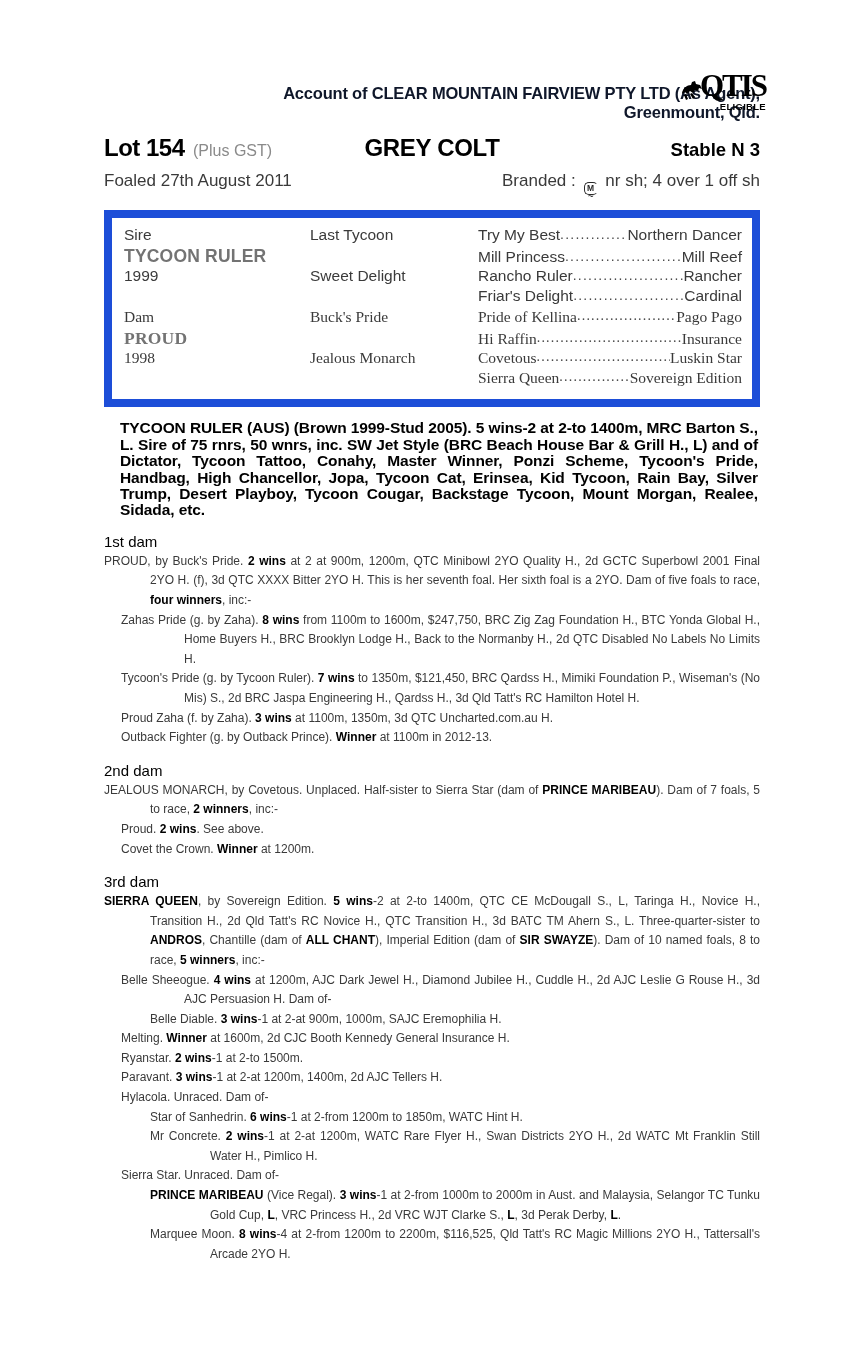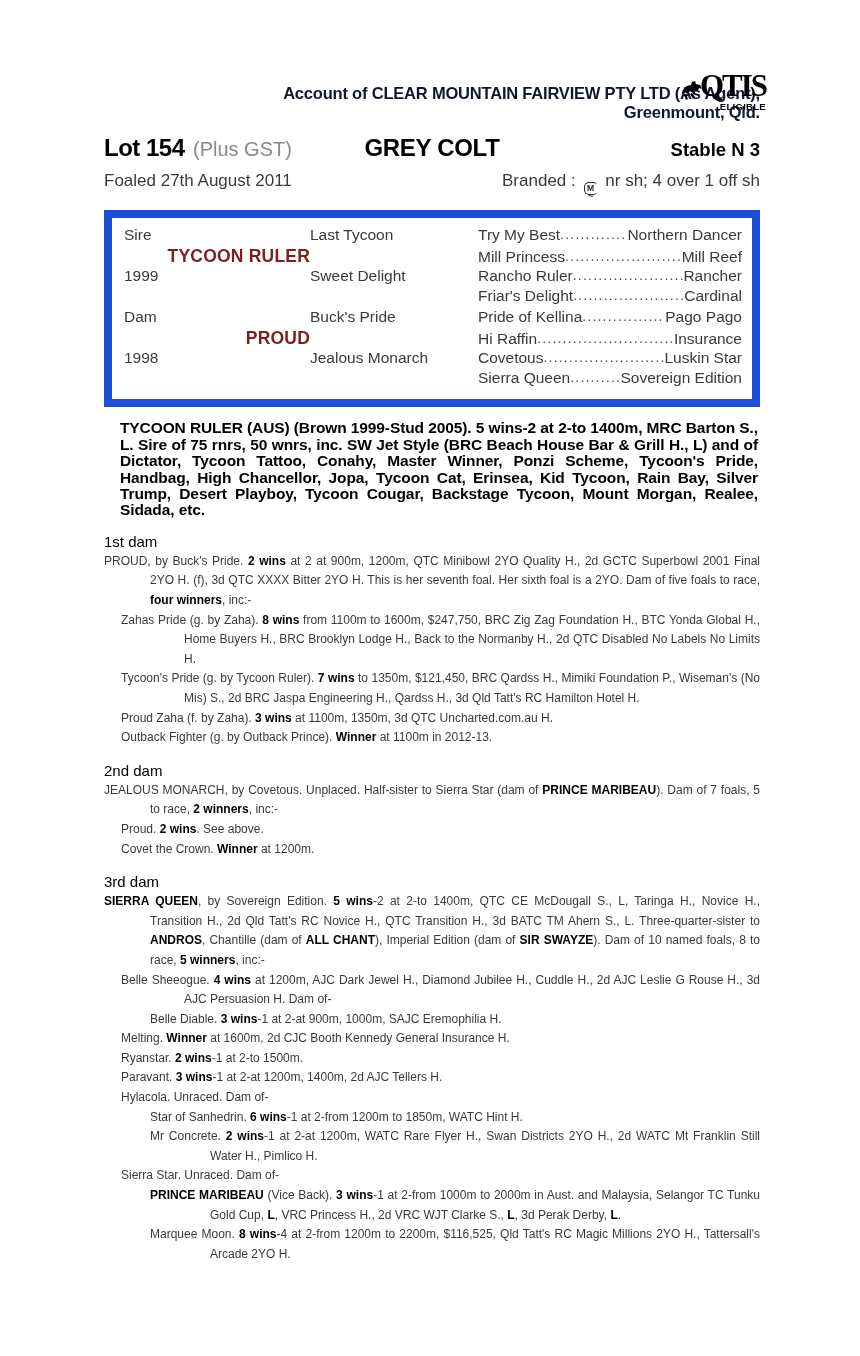--- a/index.html
+++ b/index.html
@@ -12,35 +12,35 @@
   
   .hdr{position:relative;}
   .account{text-align:right;font-weight:bold;color:#0f172a;font-size:16.5px;line-height:19px;letter-spacing:-0.2px;}
   .qtis{position:absolute;top:-14px;right:-6px;width:86px;text-align:right;color:#000;line-height:1;}
   .qtis-title{font-family:"Liberation Serif","DejaVu Serif",serif;font-weight:bold;font-size:31px;letter-spacing:-2px;display:block;}
   .qtis-sub{display:block;font-size:9.5px;font-weight:bold;letter-spacing:0.3px;margin-top:1px;}
   .qtis svg{position:absolute;left:-2px;top:8px;}
   .lot-row{display:flex;align-items:baseline;margin-top:12px;}
   .lot-left{width:215px;white-space:nowrap;}
   .lot-num{font-size:24px;font-weight:800;color:#000;letter-spacing:-0.5px;}
-  .gst{font-size:20px;color:#8a8a8a;margin-left:4px;}
+  .gst{font-size:16px;color:#8a8a8a;margin-left:4px;}
   .colt{flex:1;text-align:center;font-size:24px;font-weight:800;color:#000;letter-spacing:-0.3px;}
   .stable{width:215px;text-align:right;font-size:18.5px;font-weight:800;color:#000;}
   .foal-row{display:flex;justify-content:space-between;align-items:baseline;margin-top:9px;font-size:17px;color:#3a3a3a;}
   .branded{white-space:nowrap;}
   .brand-mark{display:inline-flex;flex-direction:column;align-items:center;vertical-align:-5px;margin:0 3px;color:#2a2a2a;}
   .bm-m{font-size:8.5px;font-weight:bold;line-height:9px;border:1.3px solid #2a2a2a;border-right-color:transparent;border-radius:5px;padding:1px 2.5px;}
   .brand-mark::after{content:"~";font-size:10px;line-height:5px;margin-top:-1px;}
   
   .pedbox{margin-top:11px;border:8px solid #1d4ed8;padding:8px 10px 10px 12px;font-size:15.5px;color:#3a3a3a;}
   .ped-half{display:grid;grid-template-columns:186px 168px 1fr;grid-auto-rows:20.3px;align-items:baseline;}
-  .ped-half + .ped-half{margin-top:1px;}
+  .ped-half + .ped-half{margin-top:1px;font-family:Liberation Serif, serif;}
   .c1{grid-column:1;} .c2{grid-column:2;} .c3{grid-column:3;}
   .r1{grid-row:1;} .r2{grid-row:2;} .r3{grid-row:3;} .r4{grid-row:4;}
-  .pname{font-weight:800;color:#7f1d1d;font-size:17.5px;letter-spacing:0.2px;text-align:right;}
+  .pname{font-weight:800;color:#737373;font-size:17.5px;letter-spacing:0.2px;}
   .lead{display:flex;align-items:flex-start;min-width:0;}
   .lead .dots{flex:1;overflow:hidden;white-space:nowrap;color:#4a4a4a;font-size:14px;min-width:8px;}
   .lead .dots::after{content:"....................................................................................";letter-spacing:1.2px;}
   .lead .rn{white-space:nowrap;}
   
   .sire-para{margin:13px 2px 0 16px;text-align:justify;font-weight:800;color:#000;
     font-size:15.5px;line-height:16.4px;letter-spacing:-0.1px;}
   .sire-para .b{font-weight:800;color:#000;}
   
   .dam-head{font-weight:400;color:#000;font-size:15px;margin:14px 0 2px 0;}
@@ -162,17 +162,17 @@
       <p class="para lv0"><span class="b">SIERRA QUEEN</span><span>, by Sovereign Edition. </span><span class="b">5 wins</span><span>-2 at 2-to 1400m, QTC CE McDougall S., L, Taringa H., Novice H., Transition H., 2d Qld Tatt's RC Novice H., QTC Transition H., 3d BATC TM Ahern S., L. Three-quarter-sister to </span><span class="b">ANDROS</span><span>, Chantille (dam of </span><span class="b">ALL CHANT</span><span>), Imperial Edition (dam of </span><span class="b">SIR SWAYZE</span><span>). Dam of 10 named foals, 8 to race, </span><span class="b">5 winners</span><span>, inc:-</span></p>
       <p class="para lv1"><span>Belle Sheeogue. </span><span class="b">4 wins</span><span> at 1200m, AJC Dark Jewel H., Diamond Jubilee H., Cuddle H., 2d AJC Leslie G Rouse H., 3d AJC Persuasion H. Dam of-</span></p>
       <p class="para lv2"><span>Belle Diable. </span><span class="b">3 wins</span><span>-1 at 2-at 900m, 1000m, SAJC Eremophilia H.</span></p>
       <p class="para lv1"><span>Melting. </span><span class="b">Winner</span><span> at 1600m, 2d CJC Booth Kennedy General Insurance H.</span></p>
       <p class="para lv1"><span>Ryanstar. </span><span class="b">2 wins</span><span>-1 at 2-to 1500m.</span></p>
       <p class="para lv1"><span>Paravant. </span><span class="b">3 wins</span><span>-1 at 2-at 1200m, 1400m, 2d AJC Tellers H.</span></p>
       <p class="para lv1"><span>Hylacola. Unraced. Dam of-</span></p>
       <p class="para lv2"><span>Star of Sanhedrin. </span><span class="b">6 wins</span><span>-1 at 2-from 1200m to 1850m, WATC Hint H.</span></p>
       <p class="para lv2"><span>Mr Concrete. </span><span class="b">2 wins</span><span>-1 at 2-at 1200m, WATC Rare Flyer H., Swan Districts 2YO H., 2d WATC Mt Franklin Still Water H., Pimlico H.</span></p>
       <p class="para lv1"><span>Sierra Star. Unraced. Dam of-</span></p>
-      <p class="para lv2"><span class="b">PRINCE MARIBEAU</span><span> (Vice Back). </span><span class="b">3 wins</span><span>-1 at 2-from 1000m to 2000m in Aust. and Malaysia, Selangor TC Tunku Gold Cup, </span><span class="b">L</span><span>, VRC Princess H., 2d VRC WJT Clarke S., </span><span class="b">L</span><span>, 3d Perak Derby, </span><span class="b">L</span><span>.</span></p>
+      <p class="para lv2"><span class="b">PRINCE MARIBEAU</span><span> (Vice Regal). </span><span class="b">3 wins</span><span>-1 at 2-from 1000m to 2000m in Aust. and Malaysia, Selangor TC Tunku Gold Cup, </span><span class="b">L</span><span>, VRC Princess H., 2d VRC WJT Clarke S., </span><span class="b">L</span><span>, 3d Perak Derby, </span><span class="b">L</span><span>.</span></p>
       <p class="para lv2"><span>Marquee Moon. </span><span class="b">8 wins</span><span>-4 at 2-from 1200m to 2200m, $116,525, Qld Tatt's RC Magic Millions 2YO H., Tattersall's Arcade 2YO H.</span></p>
     </div>
 
 </div>
 
 </body></html>

